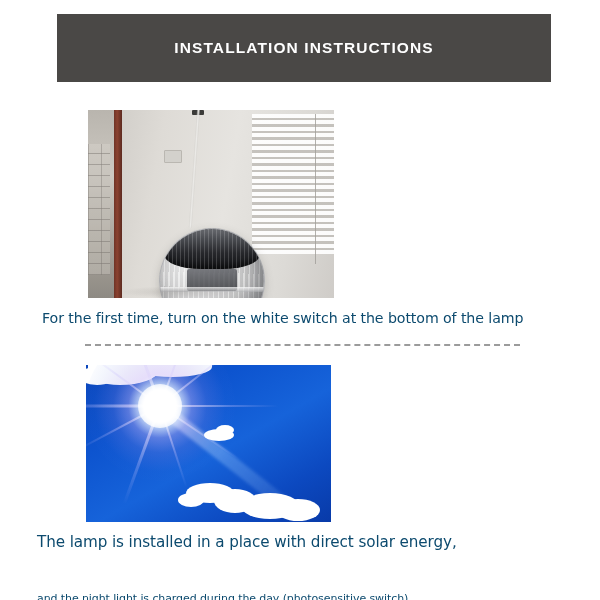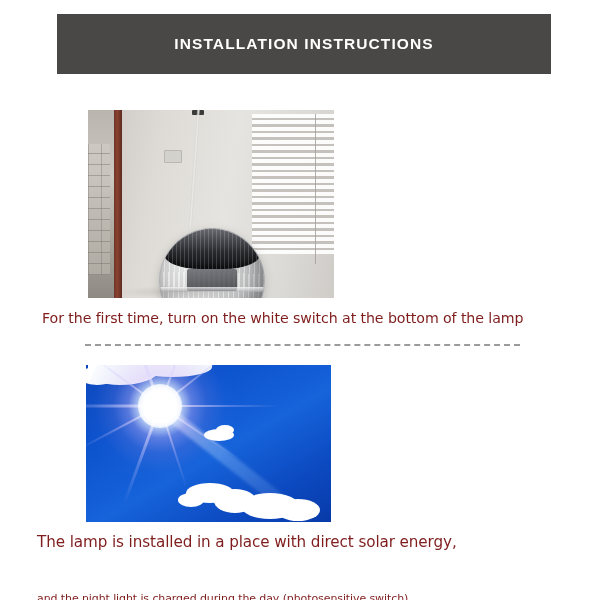--- a/index.html
+++ b/index.html
@@ -14,21 +14,21 @@
     overflow: hidden;
     position: relative;
   }
 
   
   .header-banner {
     position: absolute;
     left: 57px;
     top: 14px;
     width: 494px;
-    height: 60px;
+    height: 68px;
     background: #4a4846;
     display: flex;
     align-items: center;
     justify-content: center;
   }
   .header-title {
     color: #ffffff;
     font-family: "Liberation Sans", sans-serif;
     font-size: 15.5px;
     font-weight: bold;
@@ -176,21 +176,21 @@
     left: 30px; bottom: 0;
     width: 120px; height: 12px;
     background: radial-gradient(ellipse at center, rgba(120,116,112,.22), transparent 70%);
   }
 
   
   .caption {
     position: absolute;
     font-family: "DejaVu Sans", sans-serif;
     font-size: 14.2px;
-    color: #7f1d1d;
+    color: #0c4a6e;
     white-space: nowrap;
     letter-spacing: -0.1px;
   }
   .caption-1 { left: 42px; top: 310px; }
   .caption-2 { left: 37px; top: 533px; font-size: 15.2px; text-align: center; }
   .caption-3 { left: 37px; top: 592px; font-size: 11px; }
 
   
   .divider {
     position: absolute;

